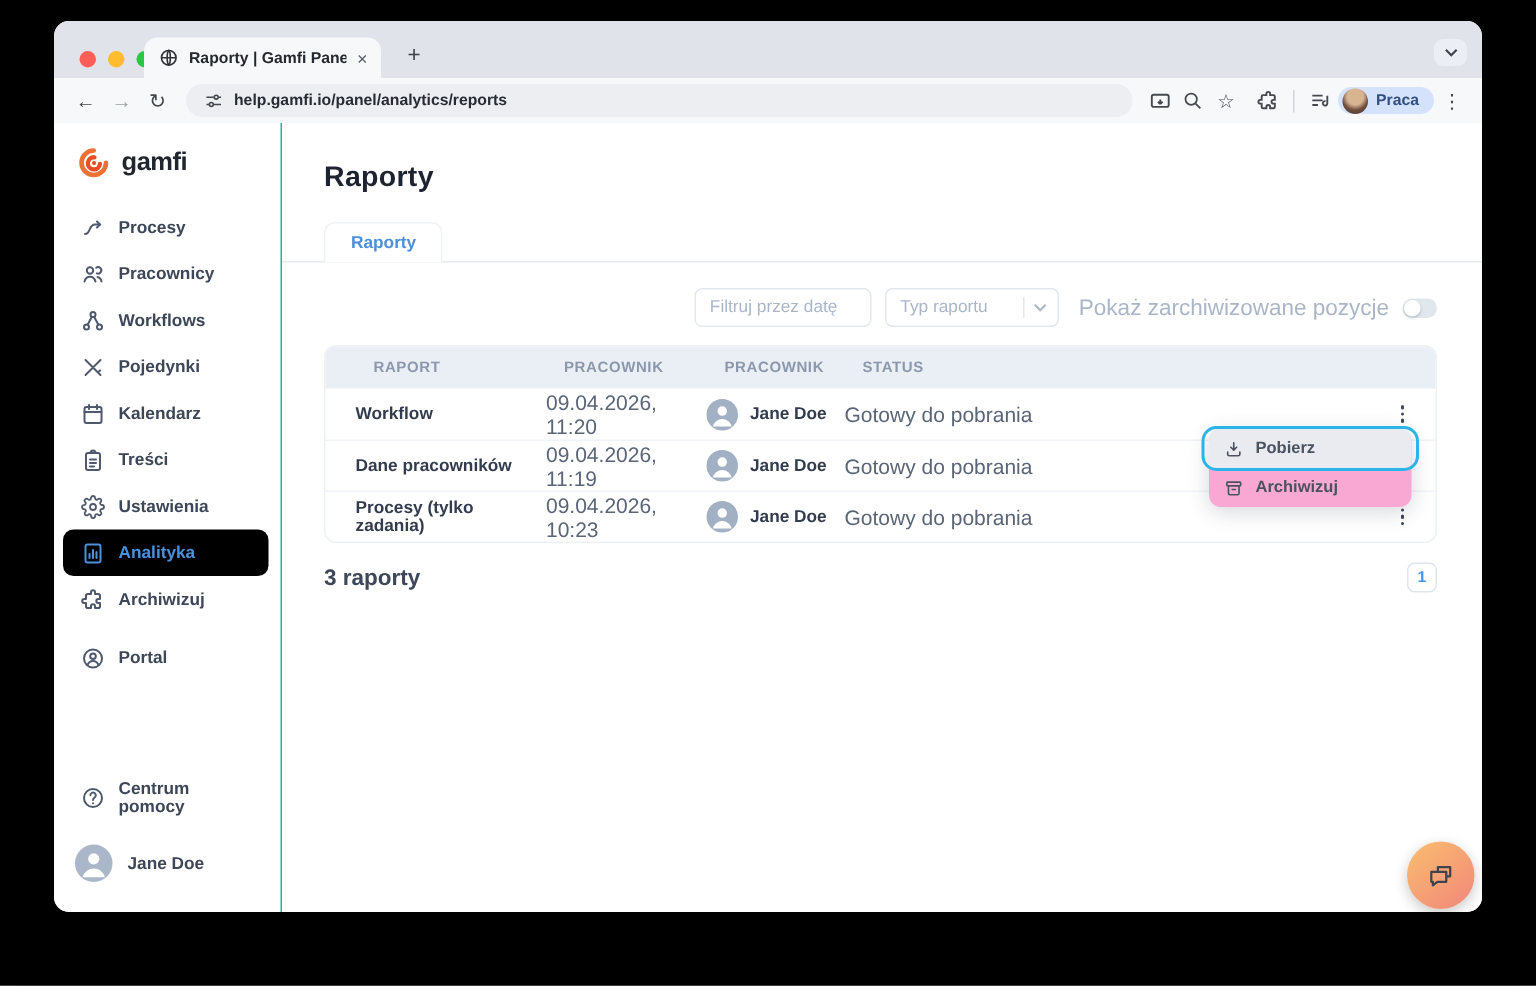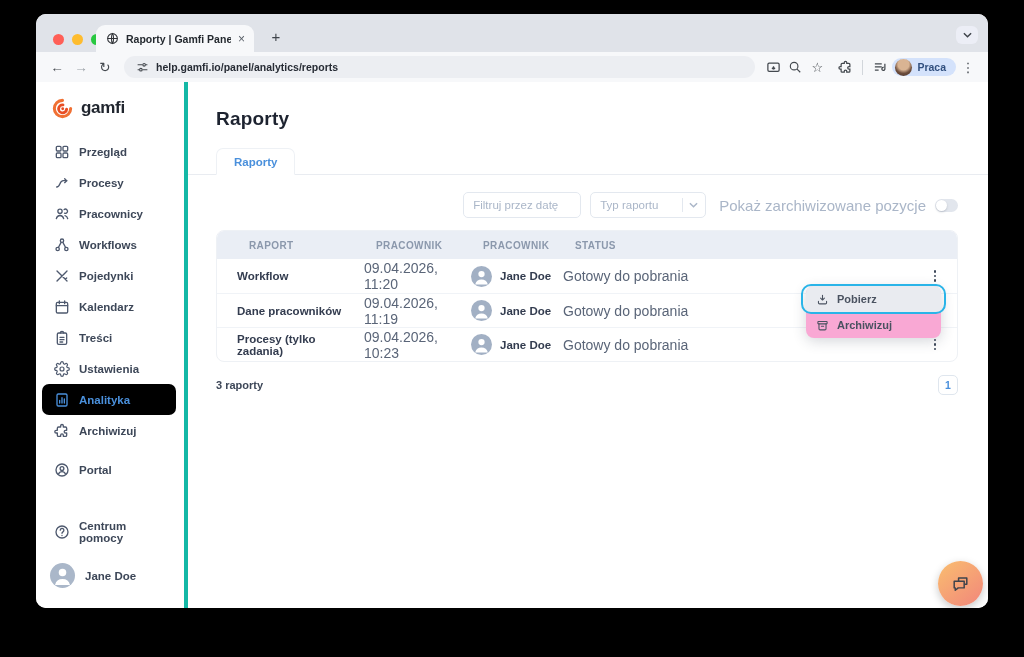--- a/index.html
+++ b/index.html
@@ -36,21 +36,21 @@
   .profile-chip { height:18px; border-radius:11px; background:#d4e2fb; display:flex; align-items:center;
     gap:5px; padding:0 10px 0 3px; flex:none; }
   .profile-avatar { width:17px; height:17px; border-radius:50%;
     background:radial-gradient(circle at 50% 32%, #d9b493 0 38%, #6e4e3c 62%, #4b342a 100%); }
   .profile-label { font-size:10.5px; font-weight:700; color:#32507f; }
 
   
   .app { position:relative; display:flex; height:526px; background:#fff; }
 
   
-  .sidebar { width:152px; flex:none; border-right:4px solid #14b8a6; display:flex; flex-direction:column; }
+  .sidebar { width:152px; flex:none; border-right:1px solid #14b8a6; display:flex; flex-direction:column; }
   .logo-row { height:52px; display:flex; align-items:center; gap:7px; padding-left:15px; }
   .logo-mark { width:23px; height:23px; flex:none; }
   .logo-text { font-size:17px; font-weight:700; color:#20252e; letter-spacing:-.3px; }
   .nav { margin-top:2px; }
   .nav-item { height:31px; display:flex; align-items:center; gap:9px; padding:0 8px 0 12px;
     margin:0 8px 0 6px; border-radius:7px; color:#3d4758; font-size:11.5px; font-weight:600; cursor:default; }
   .nav-item .ic { width:16px; height:16px; flex:none; color:#4e596e; }
   .nav-item.active { background:#000000; color:#4a90dc; }
   .nav-item.active .ic { color:#4a90dc; }
   .nav-item.group-gap { margin-top:8px; }
@@ -101,21 +101,21 @@
   .ctx-menu { position:absolute; right:16px; top:55px; width:135px; background:#f9a8d4; border-radius:8px;
     box-shadow:0 3px 14px rgba(40,50,70,.2); z-index:6; }
   .ctx-item { height:26px; display:flex; align-items:center; gap:8px; padding:0 10px;
     font-size:11px; font-weight:600; color:#4a5260; position:relative; }
   .ctx-item .ic { width:13px; height:13px; color:#4a5260; flex:none; }
   .ctx-item.hl { background:#e9ebf0; border-radius:7px 7px 0 0; }
   .highlight-ring { position:absolute; left:-5px; top:-2px; width:calc(100% + 10px); height:30px;
     border:2px solid #2ab4e8; border-radius:10px; pointer-events:none; z-index:7; }
 
   .table-footer { display:flex; justify-content:space-between; align-items:center; margin-top:13px; }
-  .row-count { font-size:11px; font-weight:600; color:#3d4758; }
+  .row-count { font-size:15px; font-weight:600; color:#3d4758; }
   .page-btn { width:20px; height:20px; border:1px solid #dfe6ee; border-radius:5px; background:#fff;
     display:grid; place-items:center; font-size:10.5px; font-weight:700; color:#4a90dc; }
 
   
   .chat-fab { position:absolute; left:938px; top:561px; width:45px; height:45px; border-radius:50%;
     background:linear-gradient(140deg,#f9bb70 5%,#f2897a 95%); display:grid; place-items:center;
     box-shadow:0 3px 9px rgba(0,0,0,.22); z-index:10; }
 </style>
 </head>
 <body>
@@ -201,29 +201,20 @@
             <path d="M12 3.5a8.5 8.5 0 1 0 8.5 8.5" stroke="#f07033" stroke-width="3.2" stroke-linecap="round"></path>
             <path d="M12.5 8.2a4.2 4.2 0 1 0 3.8 4.6" stroke="#e84e24" stroke-width="3" stroke-linecap="round"></path>
             <circle cx="12.2" cy="12.2" r="1.5" fill="#e84e24"></circle>
           </svg>
         </span>
         <span class="logo-text">gamfi</span>
       </div>
 
       <div class="nav">
         <div class="nav-item">
-          <span class="ic"><svg width="16" height="16" viewBox="0 0 24 24" fill="none" stroke="currentColor" stroke-width="2">
-                <rect x="3.5" y="3.5" width="7" height="7" rx="1.5"></rect>
-                <rect x="13.5" y="3.5" width="7" height="7" rx="1.5"></rect>
-                <rect x="3.5" y="13.5" width="7" height="7" rx="1.5"></rect>
-                <rect x="13.5" y="13.5" width="7" height="7" rx="1.5"></rect>
-              </svg></span>
-          <span>Przegląd</span>
-        </div>
-        <div class="nav-item">
           <span class="ic"><svg width="16" height="16" viewBox="0 0 24 24" fill="none" stroke="currentColor" stroke-width="2" stroke-linecap="round">
                 <path d="M4 18c6 0 3.5-9.5 10-9.5H19"></path>
                 <path d="m16 5.5 3 3-3 3"></path>
               </svg></span>
           <span>Procesy</span>
         </div>
         <div class="nav-item">
           <span class="ic"><svg width="16" height="16" viewBox="0 0 24 24" fill="none" stroke="currentColor" stroke-width="2" stroke-linecap="round">
                 <circle cx="9" cy="8" r="3.2"></circle>
                 <path d="M3.5 19c.8-3.2 3-4.8 5.5-4.8s4.7 1.6 5.5 4.8"></path>

